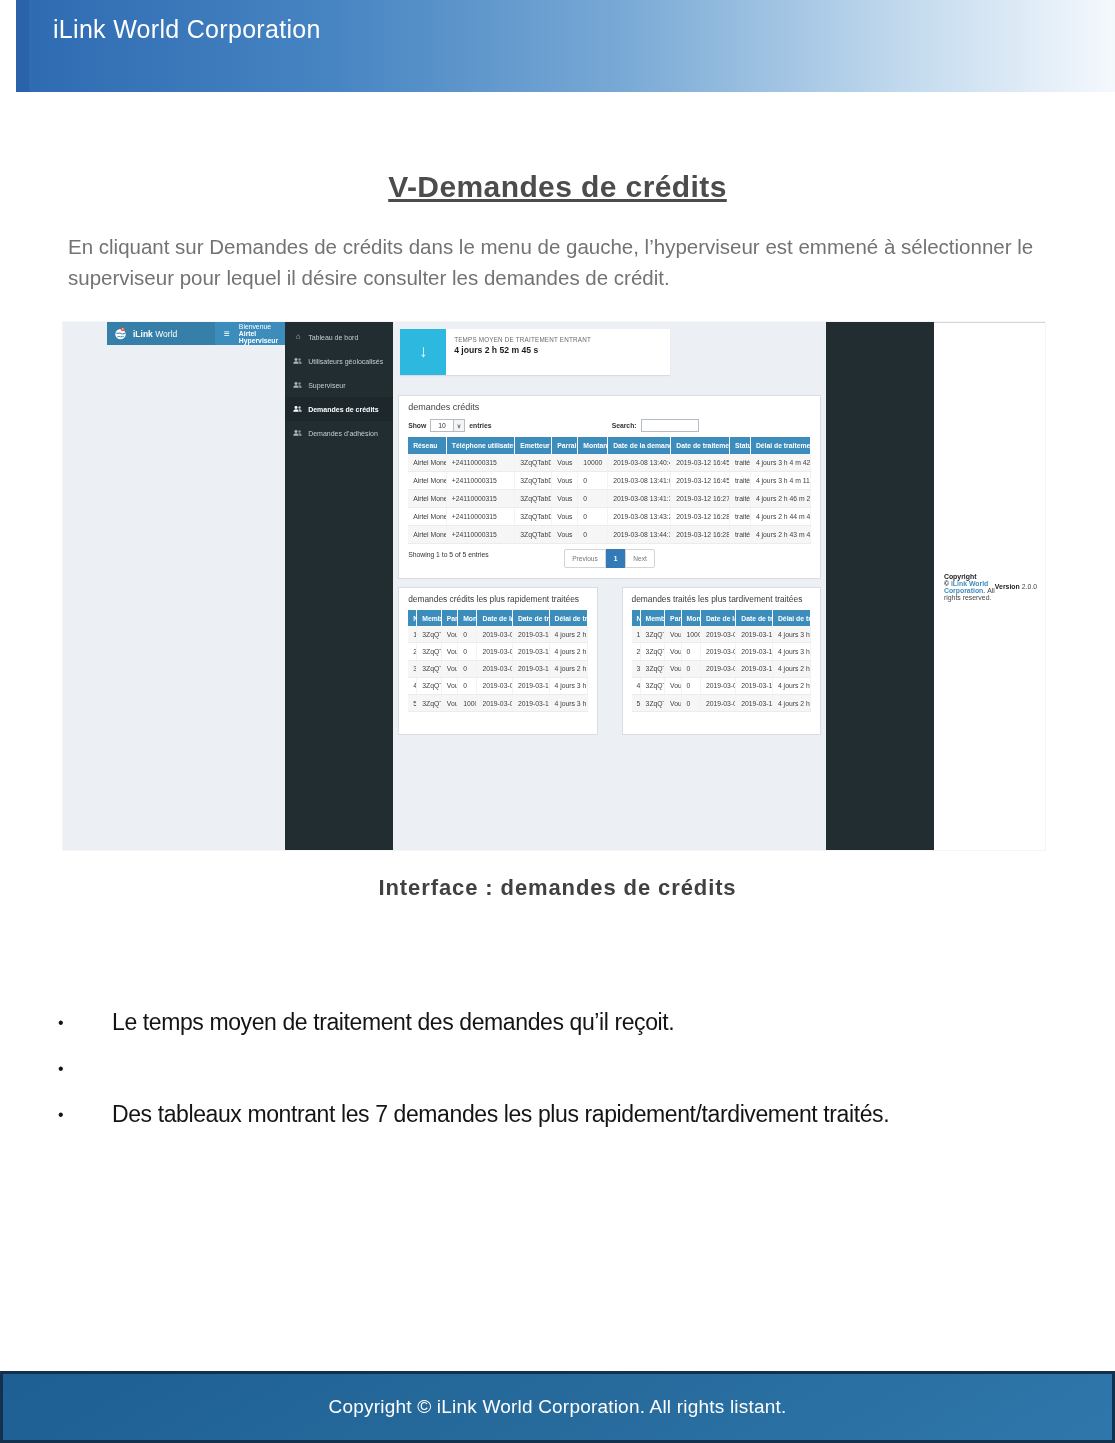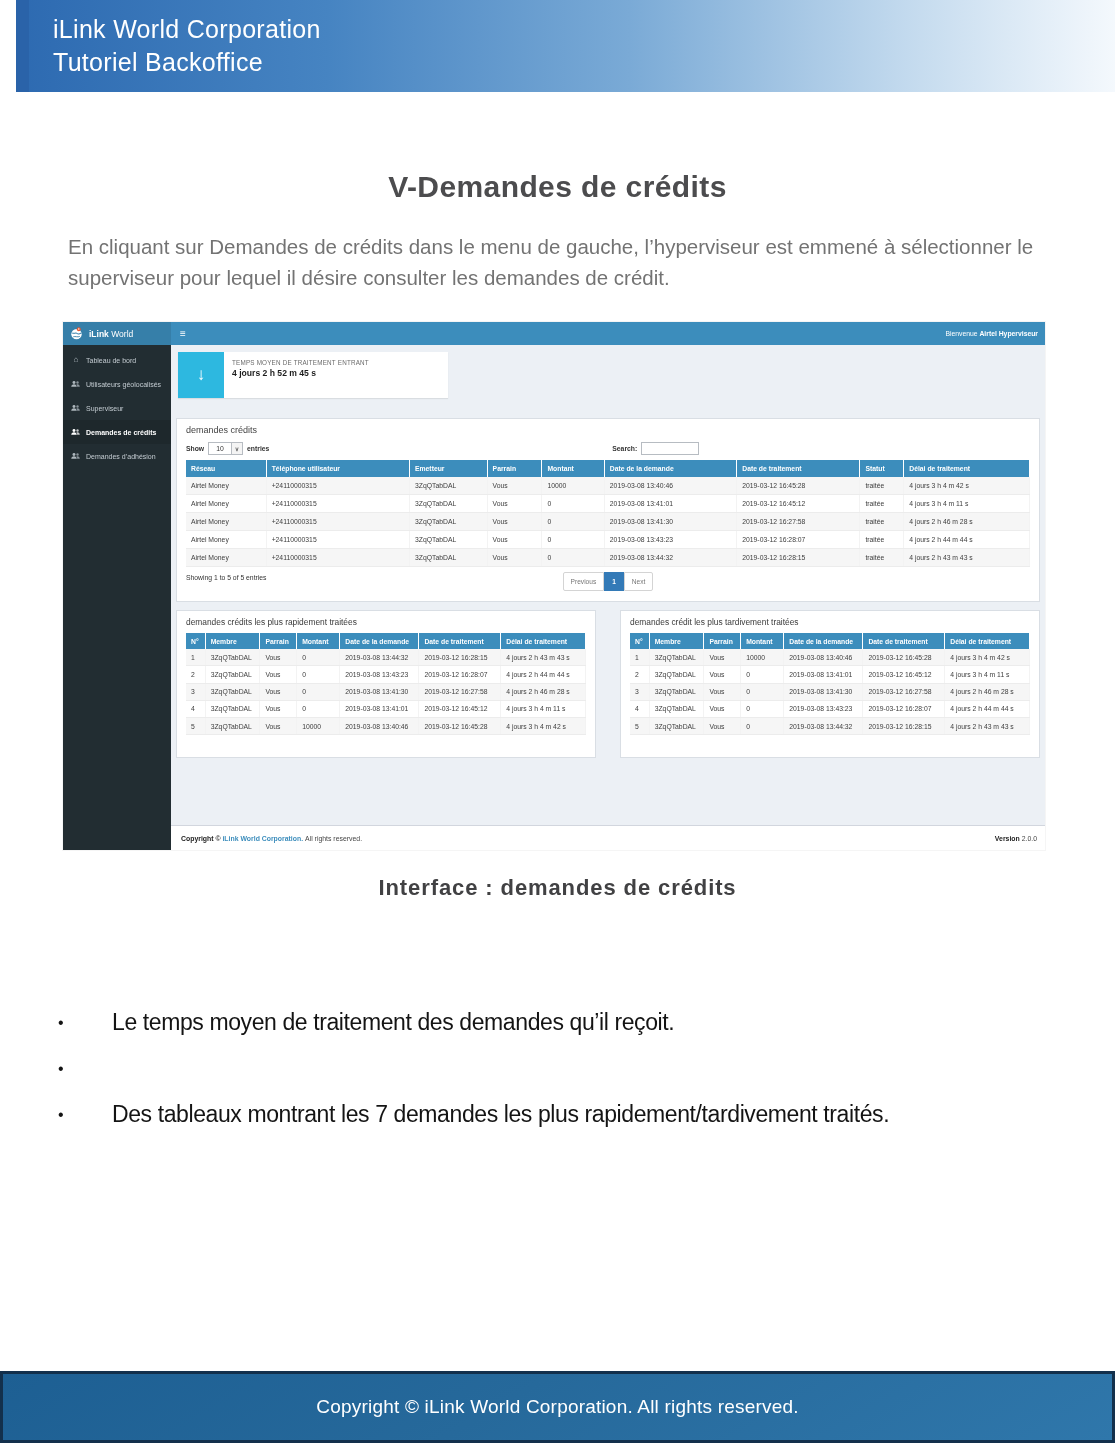--- a/index.html
+++ b/index.html
@@ -7,27 +7,27 @@
   body { width:1115px; height:1443px; position:relative; background:#ffffff; overflow:hidden; }
 
   
   .doc-header { position:absolute; top:0; left:16px; width:1115px; height:92px;
     background:linear-gradient(90deg,#2d6ab1 0%,#4684c2 28%,#7aaad6 55%,#c3daee 80%,#f8fbfe 100%); }
   .doc-header::before { content:""; position:absolute; left:0; top:0; bottom:0; width:13px; background:#2a63a9; }
   .doc-header-text { position:absolute; left:37px; top:13px; color:#ffffff; font-size:25px; line-height:33px; letter-spacing:.3px; }
 
   
   .doc-title { position:absolute; top:170px; left:0; width:1115px; text-align:center;
-    font-size:30px; font-weight:700; color:#4c4c4e; letter-spacing:.4px; }
+    font-size:30px; font-weight:700; color:#4c4c4e; letter-spacing:.4px;text-decoration:underline; }
   .doc-intro { position:absolute; top:231px; left:68px; width:1002px; font-size:20.5px;
     line-height:31px; color:#737373; }
 
   
   .shot { position:absolute; top:322px; left:63px; width:982px; height:528px; background:#ecf0f5;
-    display:flex; flex-direction:column; font-size:7px; color:#333; box-shadow:0 0 0 1px rgba(0,0,0,.04); }
+    display:flex; flex-direction:row; font-size:7px; color:#333; box-shadow:0 0 0 1px rgba(0,0,0,.04);padding-left:44px; }
   .app-nav { height:23px; display:flex; flex:0 0 23px; }
   .brand { width:108px; background:#367fa9; color:#fff; display:flex; align-items:center; padding-left:7px; gap:6px; }
   .brand-text { font-size:8.5px; }
   .brand-text b { font-weight:700; }
   .nav-rest { flex:1; background:#3c8dbc; color:#fff; display:flex; align-items:center; }
   .burger { font-size:10px; padding:0 9px; cursor:pointer; }
   .welcome { margin-left:auto; padding-right:7px; font-size:6.8px; }
   .welcome b { font-weight:700; }
 
   .app-body { flex:1; display:flex; min-height:0; }
@@ -118,21 +118,20 @@
     background:linear-gradient(150deg,#1d5f93 0%,#26699b 45%,#2f77ab 100%);
     border:3px solid #13304c; display:flex; align-items:center; justify-content:center; }
   .doc-footer-text { color:#ffffff; font-size:19px; letter-spacing:.2px; }
 </style>
 </head>
 <body>
 
 <header class="doc-header">
   <div class="doc-header-text">
     <div>iLink World Corporation</div>
-    <div>Tutoriel Backoffice</div>
   </div>
 </header>
 
 <h1 class="doc-title">V-Demandes de crédits</h1>
 <p class="doc-intro">En cliquant sur Demandes de crédits dans le menu de gauche, l’hyperviseur est emmené à sélectionner le superviseur pour lequel il désire consulter les demandes de crédit.</p>
 
 <div class="shot">
 
   <div class="app-nav">
     <div class="brand">
@@ -373,21 +372,21 @@
                     <td>10000</td>
                     <td>2019-03-08 13:40:46</td>
                     <td>2019-03-12 16:45:28</td>
                     <td>4 jours 3 h 4 m 42 s</td>
                   </tr>
                 </tbody>
             </table>
           </div>
         </div>
         <div class="panel">
-          <div class="mini-title">demandes crédit les plus tardivement traitées</div>
+          <div class="mini-title">demandes traités les plus tardivement traitées</div>
           <div class="mini-wrap">
             <table class="mini-table">
               <thead>
                   <tr>
                     <th>N°</th>
                     <th>Membre</th>
                     <th>Parrain</th>
                     <th>Montant</th>
                     <th>Date de la demande</th>
                     <th>Date de traitement</th>
@@ -472,14 +471,14 @@
   <div class="bullet">
       <span class="marker">•</span>
     </div>
   <div class="bullet">
       <span class="marker">•</span>
       <span>Des tableaux montrant les 7 demandes les plus rapidement/tardivement traités.</span>
     </div>
 </div>
 
 <footer class="doc-footer">
-  <span class="doc-footer-text">Copyright © iLink World Corporation. All rights reserved.</span>
+  <span class="doc-footer-text">Copyright © iLink World Corporation. All rights listant.</span>
 </footer>
 
 </body></html>

